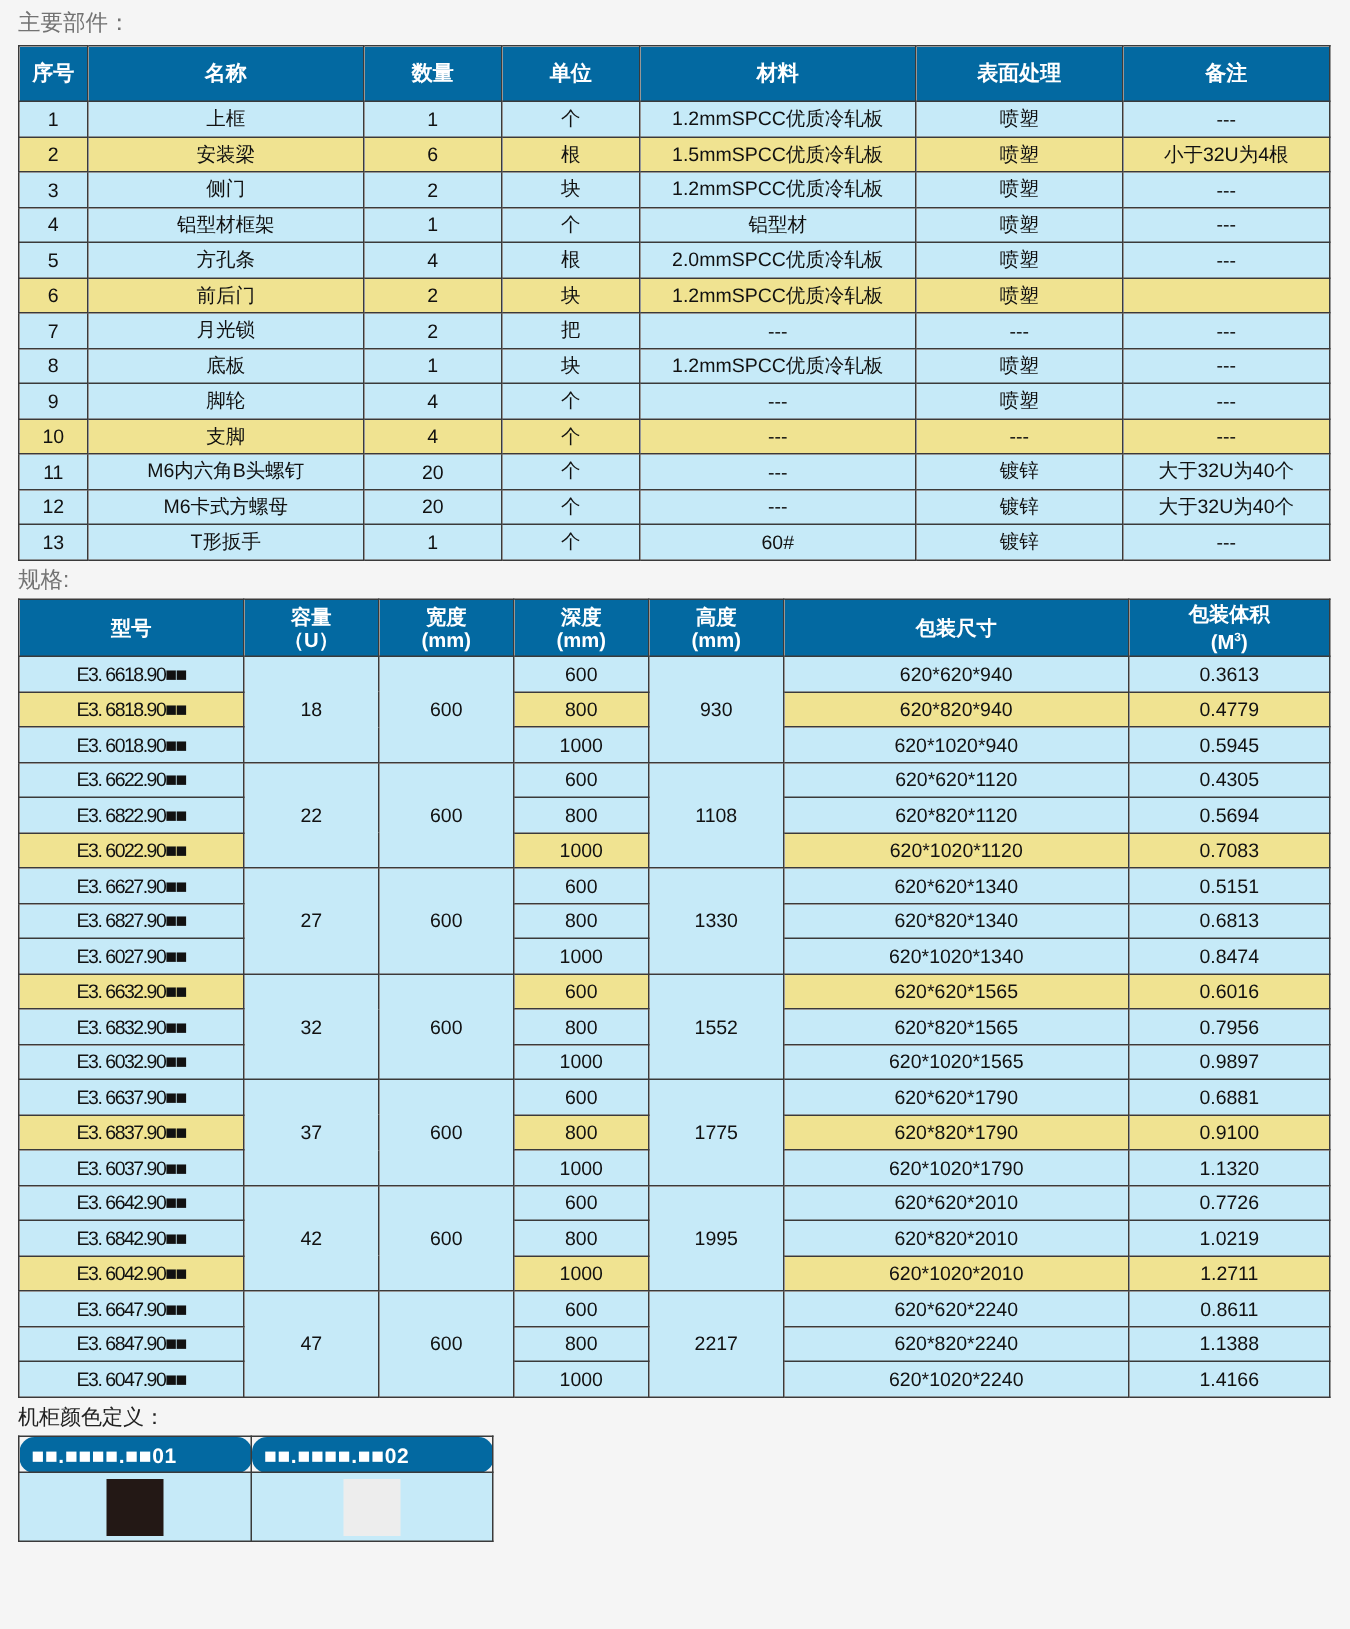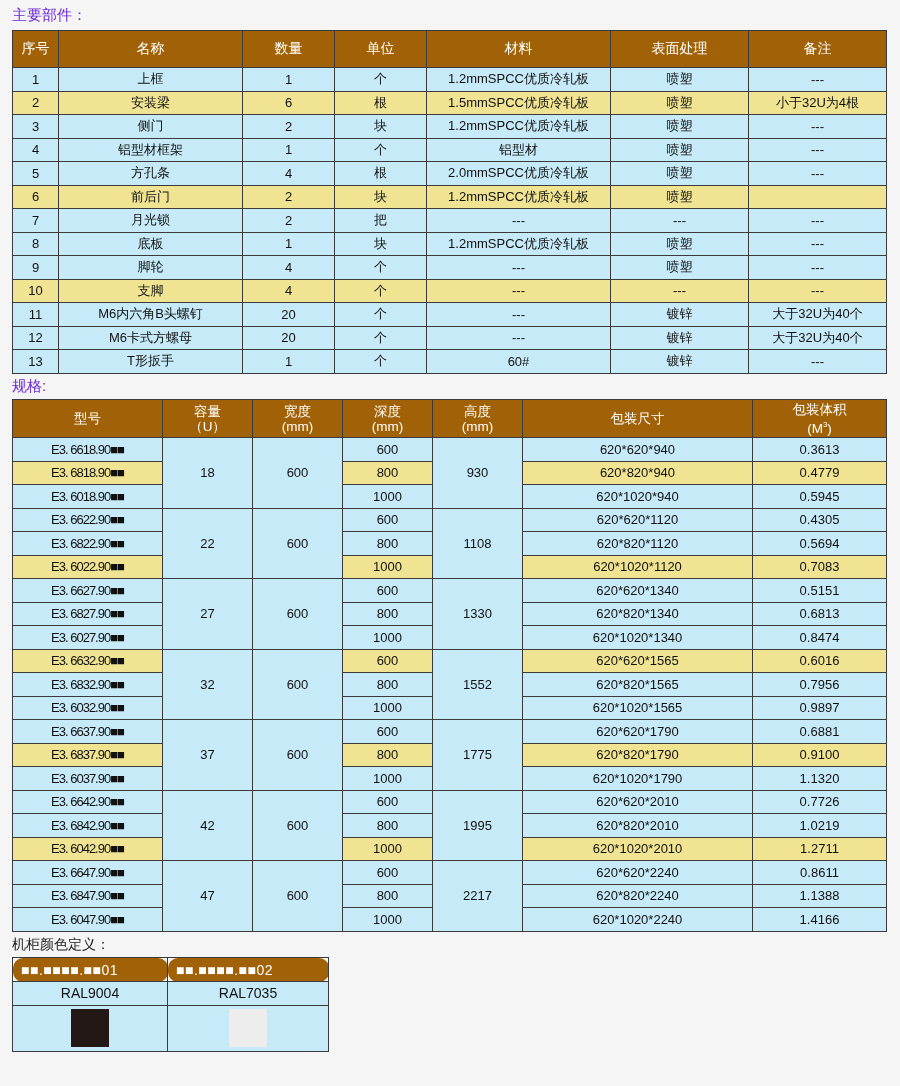--- a/index.html
+++ b/index.html
@@ -2,32 +2,32 @@
 <html><head>
 <meta charset="utf-8">
 <style>
   html, body { margin: 0; padding: 0; }
   body {
     width: 900px; height: 1086px; background: #f5f5f5;
     font-family: "Liberation Sans", "DejaVu Sans", sans-serif;
     position: relative; overflow: hidden; color: #111;
   }
   .section-title {
-    position: absolute; left: 12px; font-size: 15px; color: #6d28d9;
+    position: absolute; left: 12px; font-size: 15px; color: #737373;
   }
   .section-title.dark { color: #222; font-size: 14px; }
   table {
     position: absolute; left: 12px; border-collapse: collapse;
     table-layout: fixed; font-size: 13px;
   }
   td, th {
     border: 1px solid #3a3a3a; text-align: center; vertical-align: middle;
     padding: 0; white-space: nowrap; overflow: hidden;
   }
-  th { background: #a16207; color: #fff; font-weight: normal; font-size: 14px; }
+  th { background: #0369a1; color: #fff; font-weight: bold; font-size: 14px; }
   td { background: #c6eaf8; }
   tr.hl td.hlc, tr.hl td.all { background: #f0e391; }
   #parts { top: 30px; width: 874px; }
   #parts th { height: 36px; }
   #parts td { height: 22.5px; }
   #specs { top: 399px; width: 874px; padding-left: 44px; }
   #specs th { height: 37px; font-size: 13.5px; line-height: 15px; }
   #specs td { height: 22.5px; }
   .sq { letter-spacing: -1px; }
   #colors { top: 957px; width: 316px; }
@@ -364,24 +364,20 @@
   <colgroup>
       <col style="width:155px">
       <col style="width:161px">
     </colgroup>
   <tbody>
     <tr>
       <th>■■.■■■■.■■01</th>
       <th>■■.■■■■.■■02</th>
     </tr>
     <tr>
-      <td>RAL9004</td>
-      <td>RAL7035</td>
-    </tr>
-    <tr>
       <td class="swatch-cell">
           <div class="swatch" id="sw0" style="background: rgb(35, 24, 21);"></div>
         </td>
       <td class="swatch-cell">
           <div class="swatch" id="sw1" style="background: rgb(237, 237, 237);"></div>
         </td>
     </tr>
   </tbody>
 </table>
 

